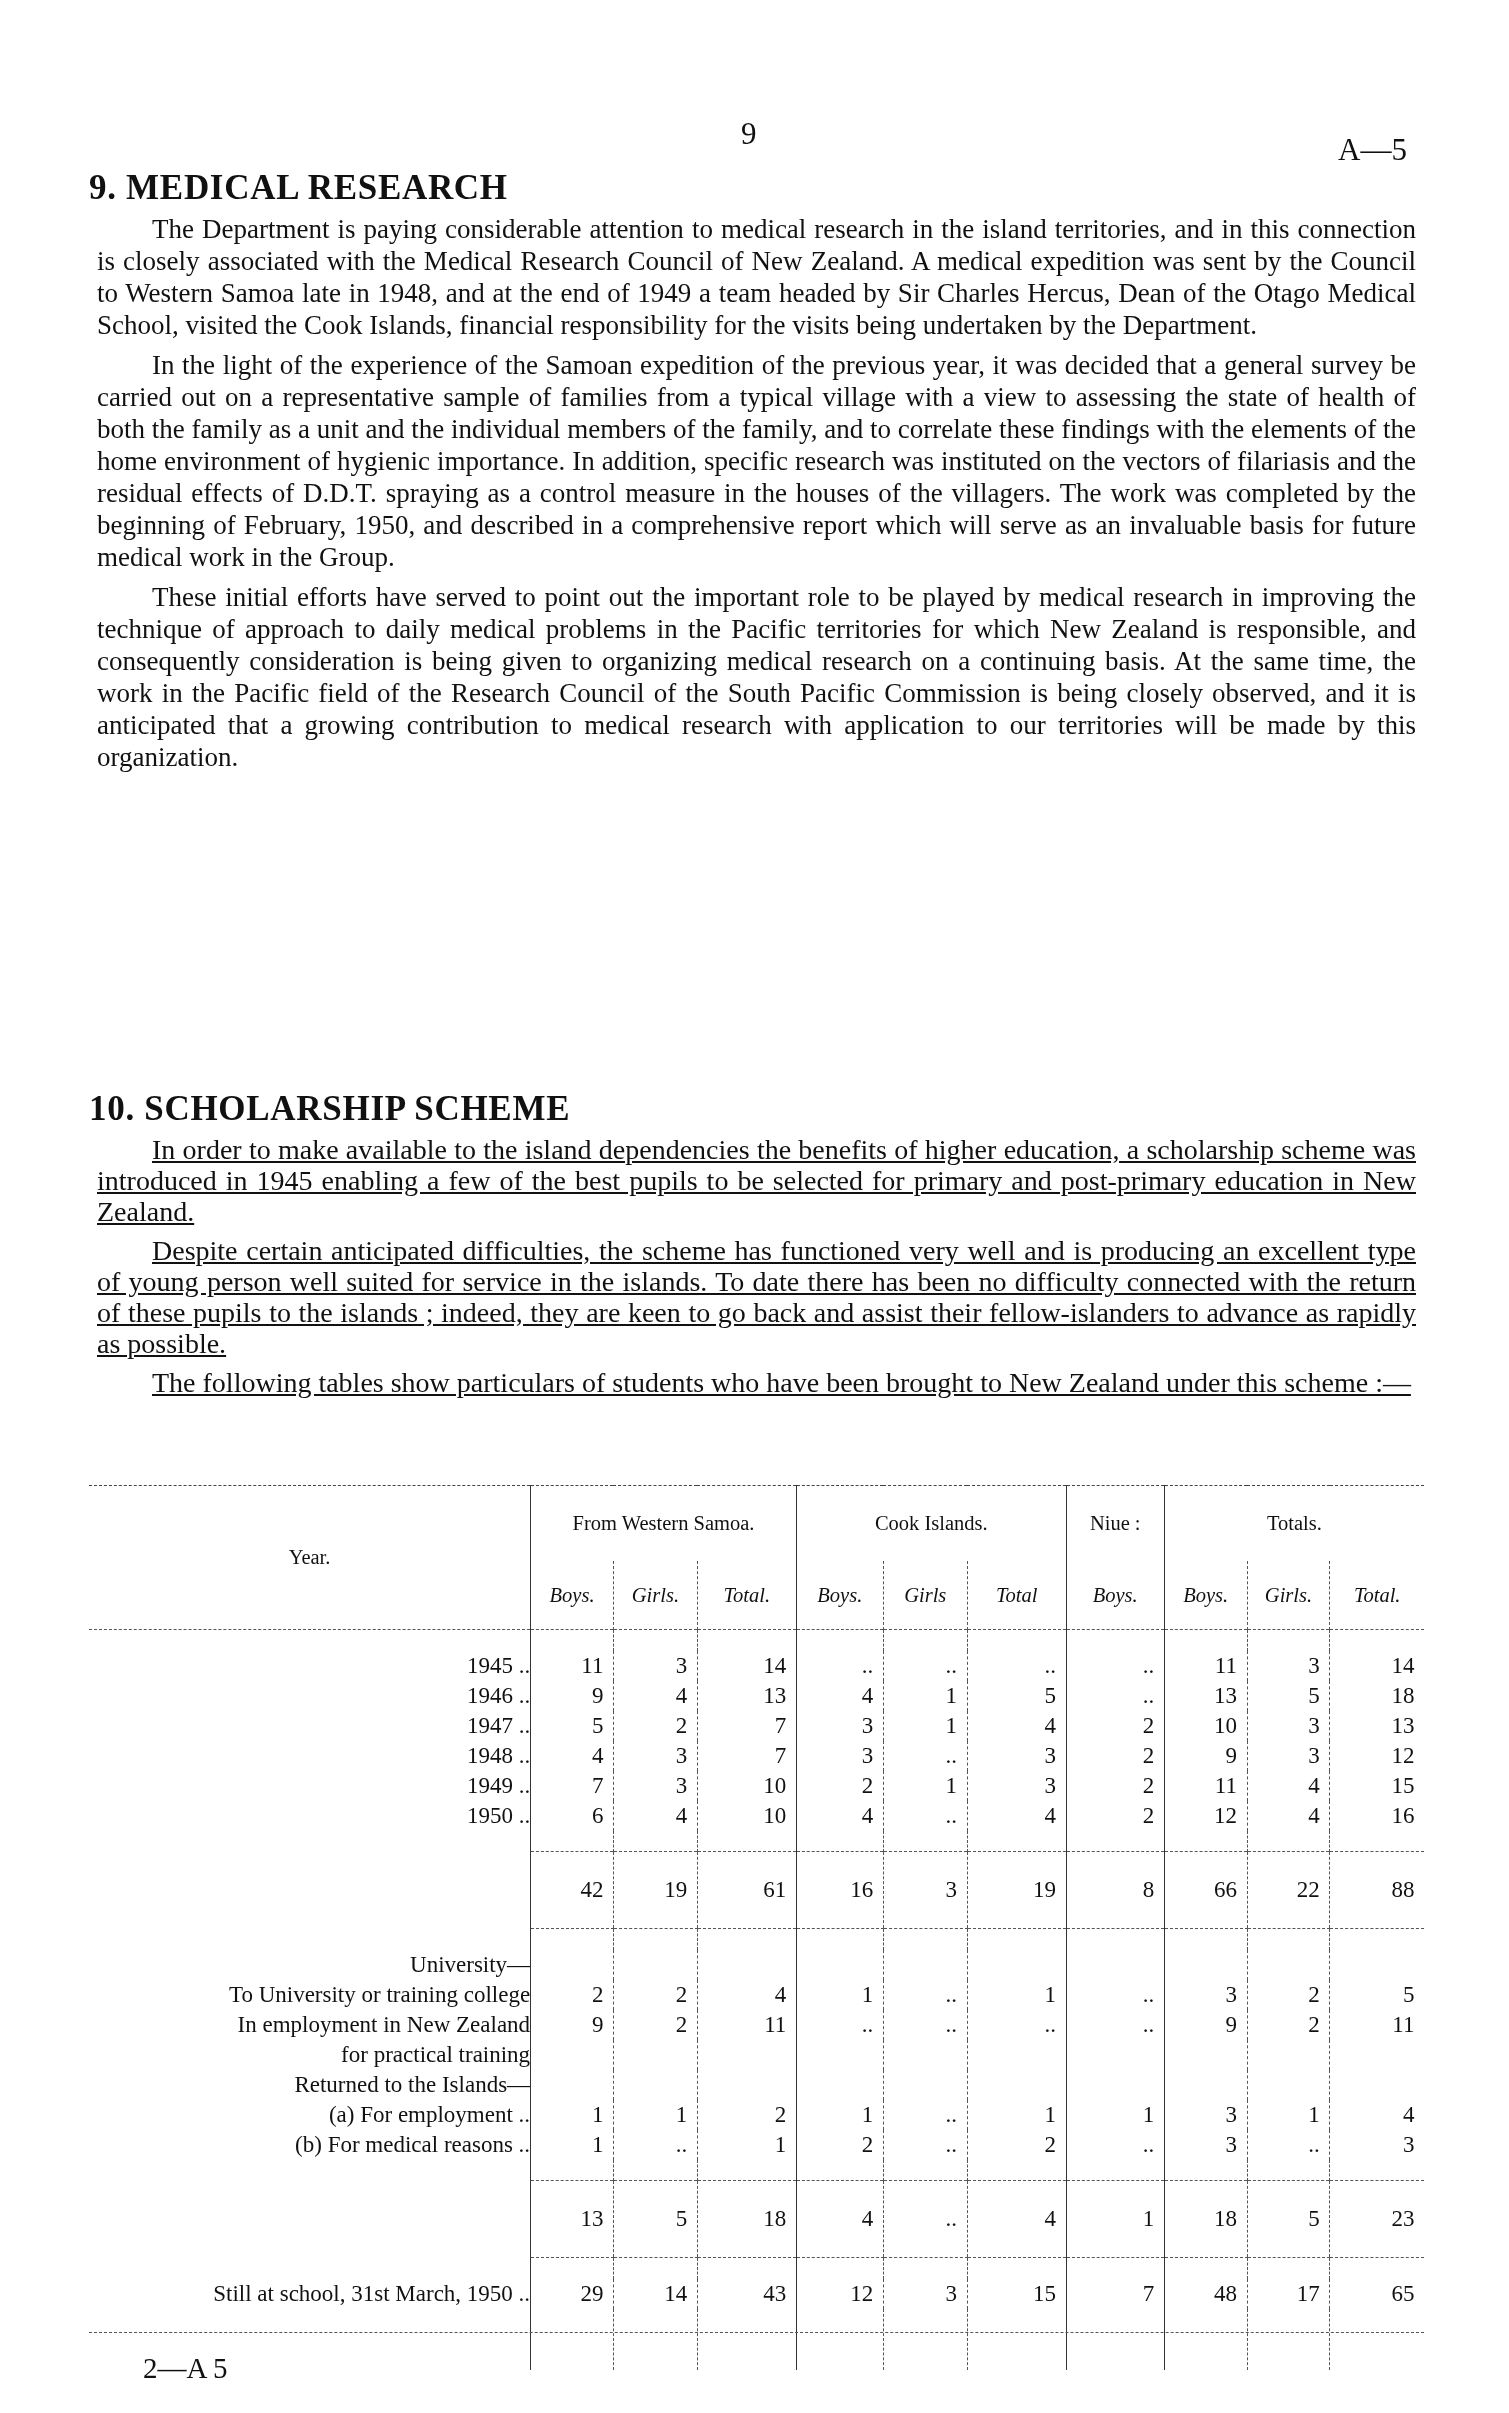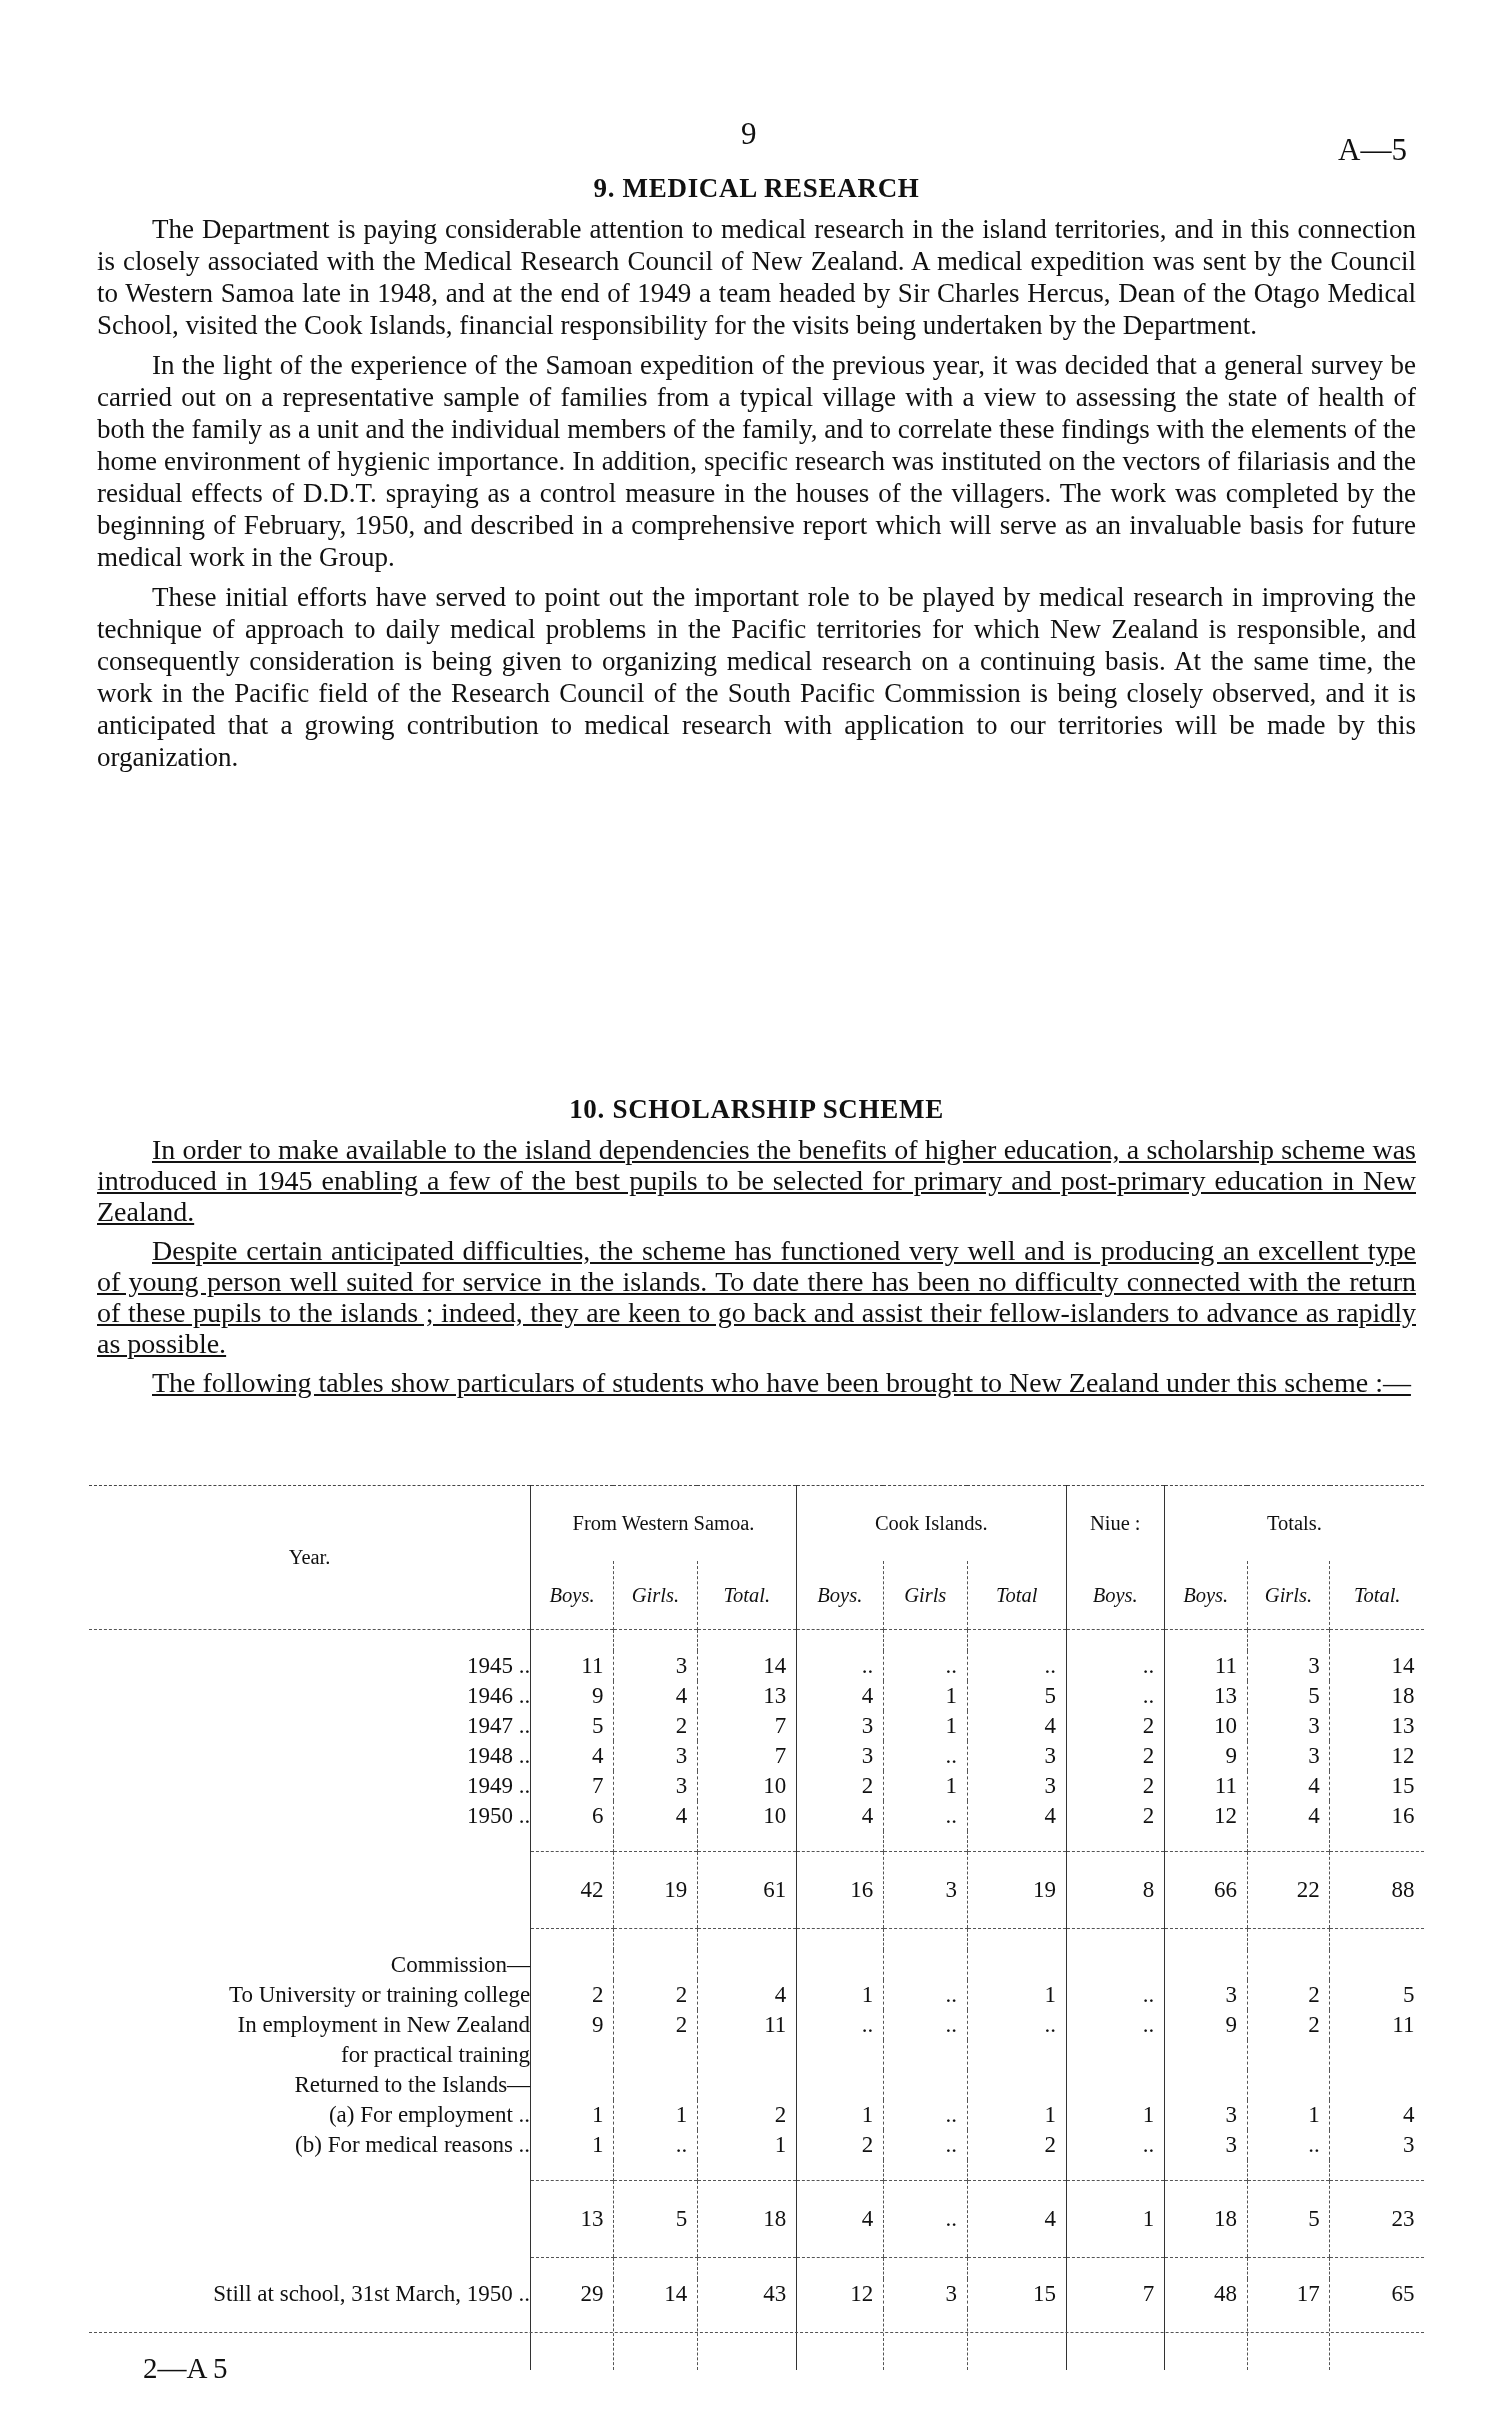--- a/index.html
+++ b/index.html
@@ -2,21 +2,21 @@
 <html style="font-size:11px"><head>
 <meta charset="utf-8">
 <style>
   html, body { margin:0; padding:0; background:#ffffff; }
   body { width:1510px; height:2413px; position:relative; overflow:hidden;
          font-family:"Liberation Serif","DejaVu Serif",serif; color:#111; }
   .page-header { position:absolute; top:116px; left:0; width:1510px; height:41px; font-size:31px; }
   .page-number { position:absolute; left:741px; top:0; }
   .doc-ref { position:absolute; left:1338px; top:16px; }
   .col { position:absolute; left:89px; width:1335px; }
-  .heading { text-align:center; font-size:27px; letter-spacing:0.7px; margin:0; line-height:34px; }
+  .heading { text-align:left; font-size:35px; letter-spacing:0.7px; margin:0; line-height:34px; }
   p.para { margin:8px; font-size:27px; line-height:32px; text-align:justify; text-indent:55px; }
   .sec2 p.para { font-size:28px; line-height:31px;text-decoration:underline; }
   #sec1 { top:171px; }
   #sec2 { top:1092px; }
 
   .table-wrap { position:absolute; left:89px; top:1485px; width:1335px; }
   table { border-collapse:collapse; width:100%; font-size:22px; }
   td, th { padding:0; font-weight:normal; text-align:center; vertical-align:middle; }
   .rule-top { border-top:1.4px dashed #444; }
   .vline { border-left:1px solid #333; }
@@ -216,21 +216,21 @@
           <td class="num vdash"></td>
           <td class="num vline"></td>
           <td class="num vdash"></td>
           <td class="num vdash"></td>
           <td class="num vline"></td>
           <td class="num vline"></td>
           <td class="num vdash"></td>
           <td class="num vdash"></td>
         </tr>
         <tr class="row ">
-          <td class="label">Commission—</td>
+          <td class="label">University—</td>
           <td class="num vline"></td>
           <td class="num vdash"></td>
           <td class="num vdash"></td>
           <td class="num vline"></td>
           <td class="num vdash"></td>
           <td class="num vdash"></td>
           <td class="num vline"></td>
           <td class="num vline"></td>
           <td class="num vdash"></td>
           <td class="num vdash"></td>

